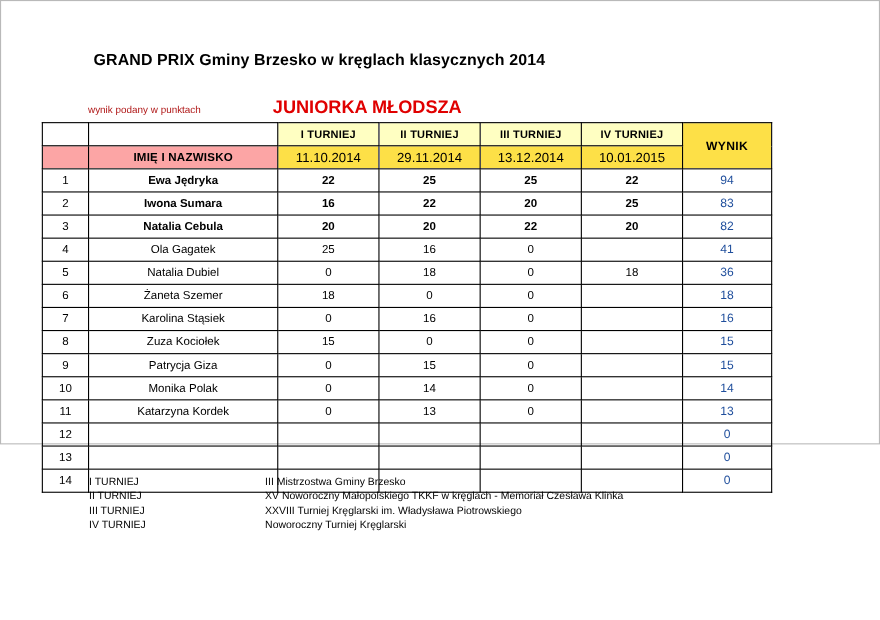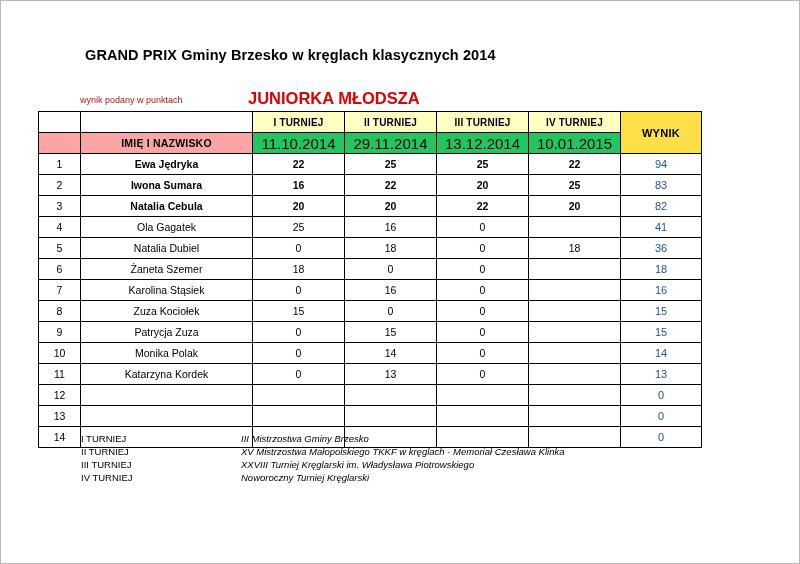--- a/index.html
+++ b/index.html
@@ -10,21 +10,21 @@
     width: 800px;
     height: 564px;
     background: #ffffff;
     font-family: "Liberation Sans", sans-serif;
     color: #000000;
     overflow: hidden;
   }
   .page {
     position: relative;
     width: 800px;
-    height: 564px;
+    height: 404px;
     box-sizing: border-box;
     border: 1px solid #b9b9b9;
     background: #ffffff;
   }
   .title {
     position: absolute;
     left: 84px;
     top: 46px;
     font-size: 14.5px;
     font-weight: bold;
@@ -89,22 +89,22 @@
     font-size: 11px;
     letter-spacing: 0.3px;
   }
   .hdr-namecell {
     background: #fca5a5;
     font-weight: bold;
     font-size: 10.5px;
     letter-spacing: 0.2px;
   }
   .hdr-date {
-    background: #22c55e;
-    font-size: 15px;
+    background: #fde047;
+    font-size: 12px;
     font-weight: normal;
   }
   .rank {
     font-size: 10.5px;
   }
   .name {
     font-size: 10.5px;
     margin-left: 10px;
   }
   .name.bold { font-weight: bold; }
@@ -131,21 +131,20 @@
     padding: 0 0 2px 0;
     vertical-align: top;
     white-space: nowrap;
   }
   .legend .lg-key {
     width: 160px;
     font-size: 9.5px;
   }
   .legend .lg-val {
     font-size: 9.5px;
-    font-style: italic;
   }
 </style>
 </head>
 <body>
 
 <div class="page">
 
   <div class="title">GRAND PRIX Gminy Brzesko w kręglach klasycznych 2014</div>
 
   <div class="subnote">wynik podany w punktach</div>
@@ -249,21 +248,21 @@
           <td class="rank">8</td>
           <td class="name">Zuza Kociołek</td>
           <td class="score">15</td>
           <td class="score">0</td>
           <td class="score">0</td>
           <td class="score"></td>
           <td class="result">15</td>
         </tr>
         <tr>
           <td class="rank">9</td>
-          <td class="name">Patrycja Zuza</td>
+          <td class="name">Patrycja Giza</td>
           <td class="score">0</td>
           <td class="score">15</td>
           <td class="score">0</td>
           <td class="score"></td>
           <td class="result">15</td>
         </tr>
         <tr>
           <td class="rank">10</td>
           <td class="name">Monika Polak</td>
           <td class="score">0</td>
@@ -313,21 +312,21 @@
 
   <div class="legend">
     <table>
       <tbody>
           <tr>
             <td class="lg-key">I TURNIEJ</td>
             <td class="lg-val">III Mistrzostwa Gminy Brzesko</td>
           </tr>
           <tr>
             <td class="lg-key">II TURNIEJ</td>
-            <td class="lg-val">XV Mistrzostwa Małopolskiego TKKF w kręglach - Memoriał Czesława Klinka</td>
+            <td class="lg-val">XV Noworoczny Małopolskiego TKKF w kręglach - Memoriał Czesława Klinka</td>
           </tr>
           <tr>
             <td class="lg-key">III TURNIEJ</td>
             <td class="lg-val">XXVIII Turniej Kręglarski im. Władysława Piotrowskiego</td>
           </tr>
           <tr>
             <td class="lg-key">IV TURNIEJ</td>
             <td class="lg-val">Noworoczny Turniej Kręglarski</td>
           </tr>
         </tbody>

